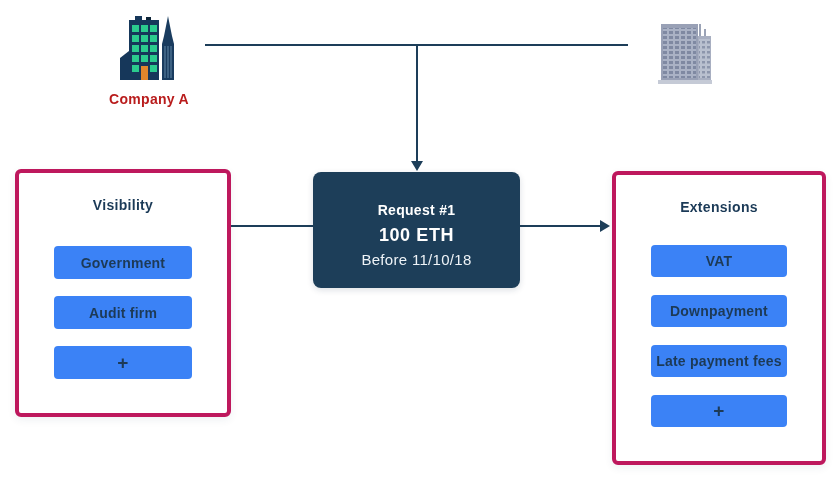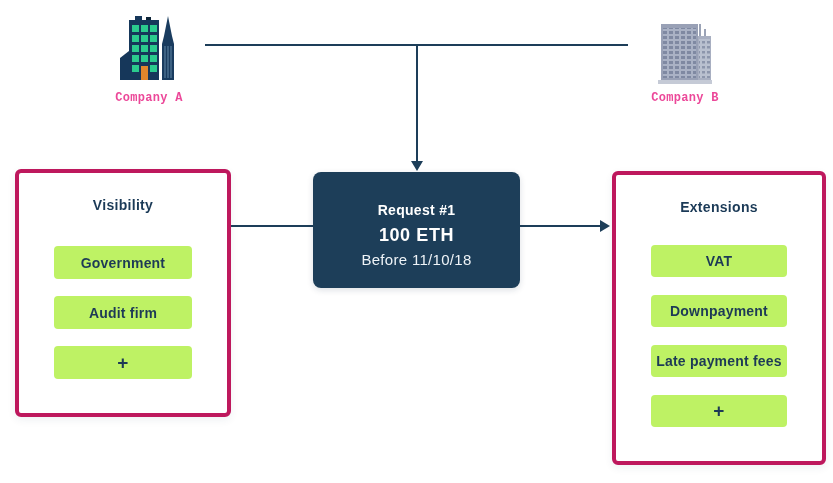--- a/index.html
+++ b/index.html
@@ -9,21 +9,21 @@
     font-family:"Liberation Sans", sans-serif;
     position:relative;
     overflow:hidden;
     color:#1b3a57;
   }
   .stage{position:absolute;inset:0;}
 
   
   .entity{position:absolute;width:112px;display:flex;flex-direction:column;align-items:center;}
   .entity-icon-wrap{height:76px;display:flex;align-items:flex-end;justify-content:center;}
-  .entity-label{margin-top:5px;font-size:12px;font-weight:bold;letter-spacing:.3px;color:#ec4899;white-space:nowrap;font-family:Liberation Mono, monospace;}
+  .entity-label{margin-top:5px;font-size:14px;font-weight:bold;letter-spacing:.3px;color:#b91c1c;white-space:nowrap;}
   .company-a{left:93px;top:10px;}
   .company-b{left:629px;top:10px;}
 
   
   .line{position:absolute;background:#1d3e59;}
   .line-top{left:205px;top:44px;width:423px;height:2px;}
   .line-vert{left:416px;top:44px;width:2px;height:119px;}
   .line-left{left:228px;top:225px;width:85px;height:2px;}
   .line-right{left:520px;top:225px;width:82px;height:2px;}
   .arrowhead{position:absolute;width:0;height:0;}
@@ -46,21 +46,21 @@
   .panel{
     position:absolute;background:#ffffff;
     border:4px solid #be185d;border-radius:6px;
     box-shadow:0 3px 8px rgba(30,50,80,.07);
   }
   .panel-left{left:15px;top:169px;width:208px;height:240px;}
   .panel-right{left:612px;top:171px;width:206px;height:286px;}
   .panel-title{position:absolute;top:24px;left:0;width:100%;text-align:center;font-size:14px;font-weight:bold;color:#1b3a57;letter-spacing:.3px;}
   .chip{
     position:absolute;left:50%;transform:translateX(-50%);
-    background:#bef264;border-radius:4px;
+    background:#3b82f6;border-radius:4px;
     display:flex;align-items:center;justify-content:center;
     font-size:14px;font-weight:600;color:#1d3a56;letter-spacing:.2px;
     cursor:default;white-space:nowrap;
   }
   .panel-left .chip{width:138px;height:33px;}
   .panel-right .chip{width:136px;height:32px;}
   .pl-1{top:73px;} .pl-2{top:123px;} .pl-3{top:173px;}
   .pr-1{top:70px;} .pr-2{top:120px;} .pr-3{top:170px;} .pr-4{top:220px;}
   .chip-plus{font-size:19px;font-weight:bold;}
 </style>
@@ -129,21 +129,20 @@
 
         <rect x="5" y="4" width="37" height="56" fill="#99a1b6"></rect>
         <rect x="7" y="8" width="33" height="50" fill="url(#winB)"></rect>
 
         <rect x="42" y="16" width="13" height="44" fill="#a8afc1"></rect>
         <rect x="43" y="19" width="11" height="39" fill="url(#winB2)"></rect>
 
         <rect x="2" y="60" width="54" height="4" fill="#c5cad6"></rect>
       </svg>
     </div>
-    <div class="entity-label">Company B</div>
   </div>
 
   <div class="line line-top"></div>
   <div class="line line-vert"></div>
   <div class="arrowhead ah-down"></div>
   <div class="line line-left"></div>
   <div class="arrowhead ah-left"></div>
   <div class="line line-right"></div>
   <div class="arrowhead ah-right"></div>
 

